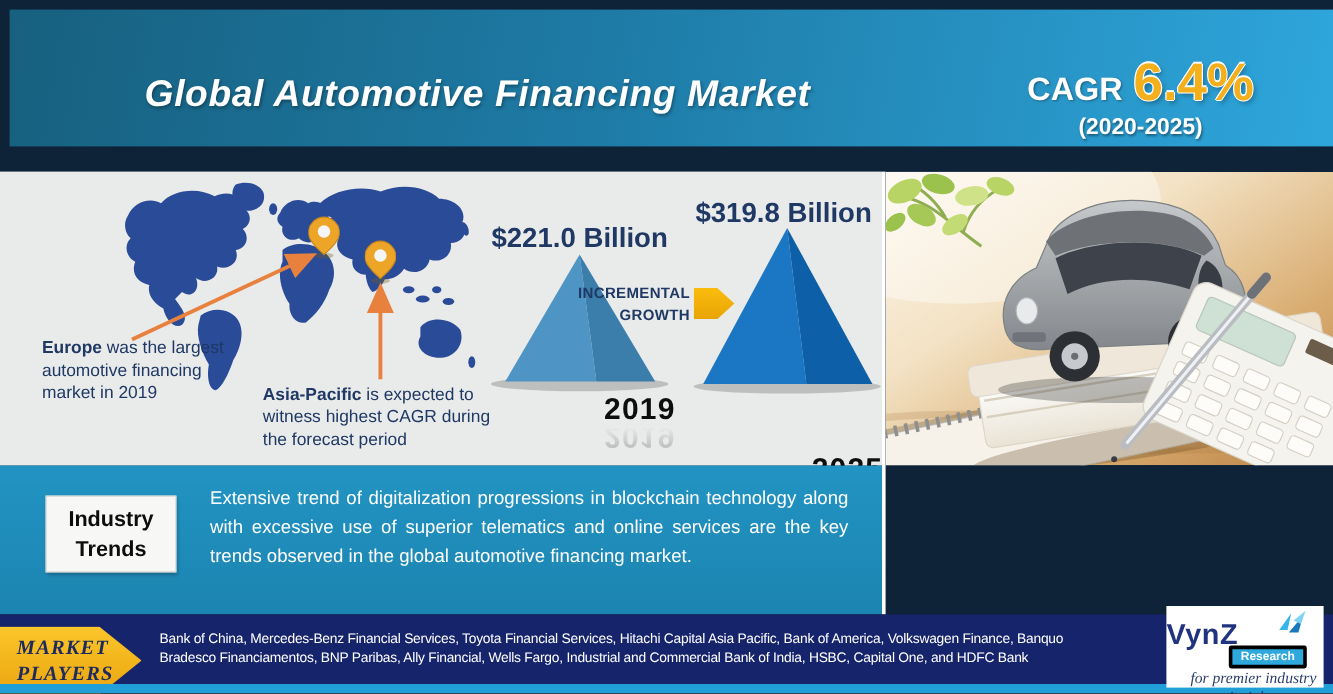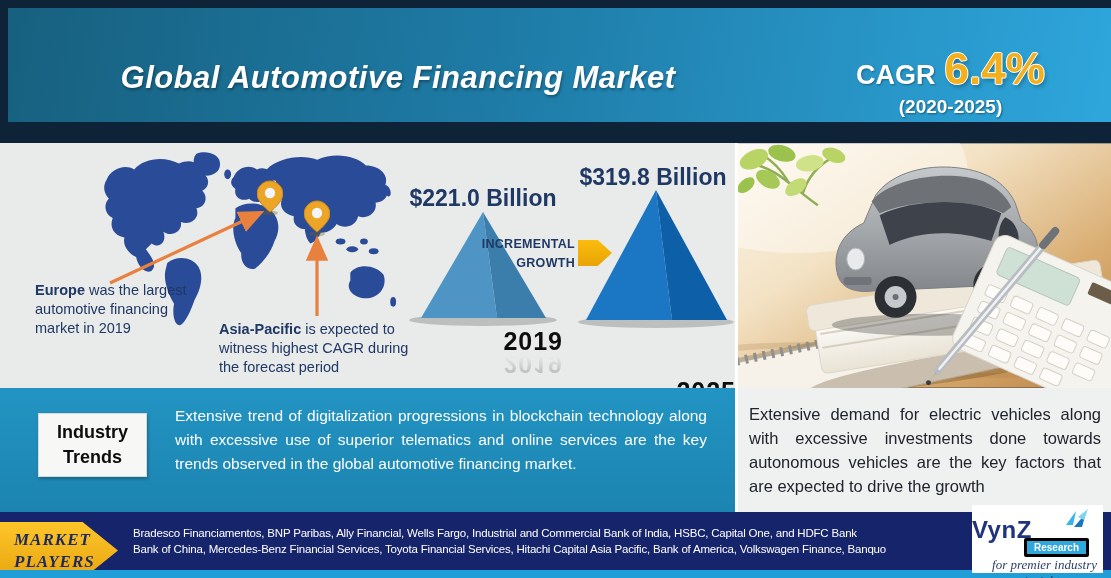--- a/index.html
+++ b/index.html
@@ -287,32 +287,29 @@
   </div>
 
   <div class="abs trends-band">
     <div class="abs trends-box">
       <div>Industry</div>
       <div>Trends</div>
     </div>
     <div class="abs trends-par">Extensive trend of digitalization progressions in blockchain technology along with excessive use of superior telematics and online services are the key trends observed in the global automotive financing market.</div>
   </div>
 
-  <div class="abs driver-panel">
-    <div class="abs driver-par">Extensive demand for electric vehicles along with excessive investments done towards autonomous vehicles are the key factors that are expected to drive the growth</div>
-  </div>
 
   <div class="abs players-strip"></div>
   <div class="abs players-banner">
     <div>MARKET</div>
     <div>PLAYERS</div>
   </div>
   <div class="abs companies">
+    <div>Bank of China, Mercedes-Benz Financial Services, Toyota Financial Services, Hitachi Capital Asia Pacific, Bank of America, Volkswagen Finance, Banquo</div>
     <div>Bradesco Financiamentos, BNP Paribas, Ally Financial, Wells Fargo, Industrial and Commercial Bank of India, HSBC, Capital One, and HDFC Bank</div>
-    <div>Bank of China, Mercedes-Benz Financial Services, Toyota Financial Services, Hitachi Capital Asia Pacific, Bank of America, Volkswagen Finance, Banquo</div>
   </div>
 
   <div class="abs bottom-strip"></div>
 
   <div class="abs logo-card">
     <div class="logo-brand">VynZ</div>
     <svg class="logo-shards" width="26" height="20" viewBox="0 0 26 20">
       <polygon points="2,16 12,2 9,16" fill="#35B6EA"></polygon>
       <polygon points="10,18 22,4 18,18" fill="#1778BC"></polygon>
       <polygon points="14,8 24,0 20,11" fill="#7FD4F4"></polygon>

